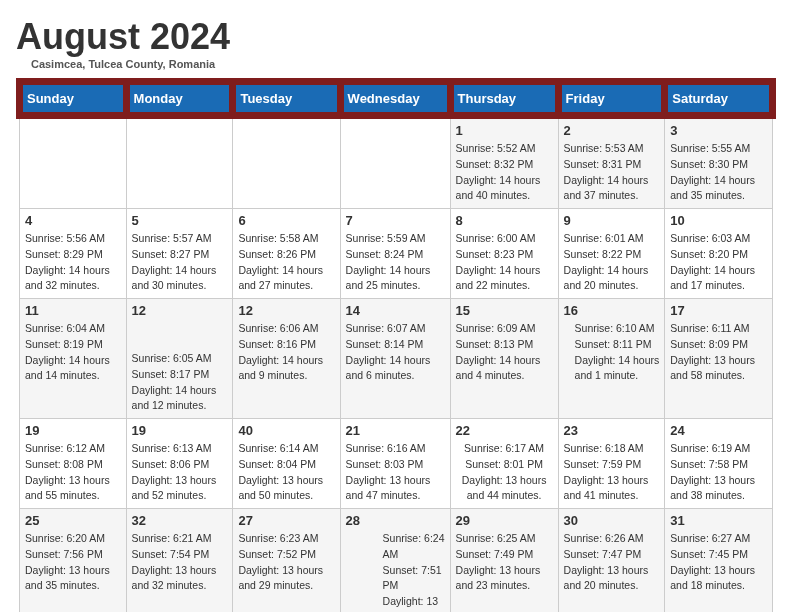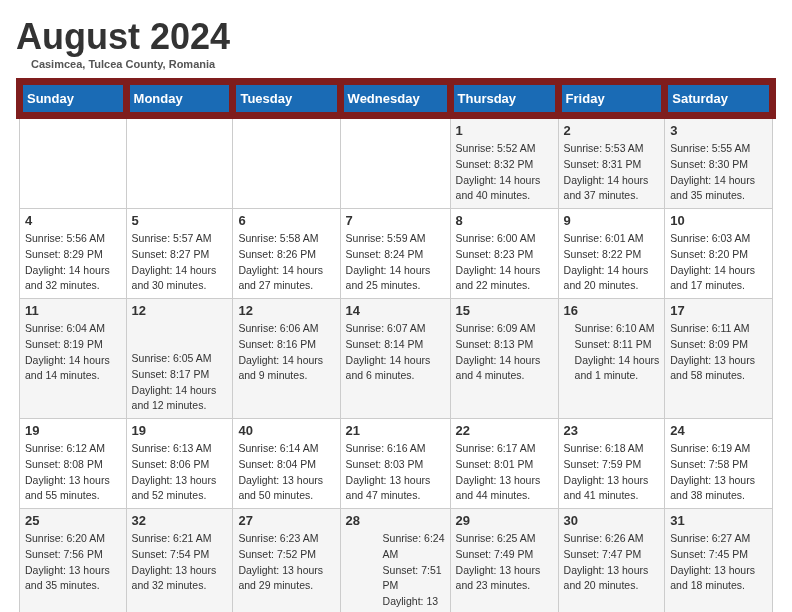--- a/index.html
+++ b/index.html
@@ -260,21 +260,21 @@
         </td>
         <td>
           <div class="day-number">21</div>
           <div class="day-info" style="white-space: pre-line;">Sunrise: 6:16 AM
 Sunset: 8:03 PM
 Daylight: 13 hours
 and 47 minutes.</div>
         </td>
         <td>
           <div class="day-number">22</div>
-          <div class="day-info" style="white-space: pre-line;">Sunrise: 6:17 AM
+          <div class="day-info" style="white-space: pre-line; text-align: center;">Sunrise: 6:17 AM
 Sunset: 8:01 PM
 Daylight: 13 hours
 and 44 minutes.</div>
         </td>
         <td>
           <div class="day-number">23</div>
           <div class="day-info" style="white-space: pre-line;">Sunrise: 6:18 AM
 Sunset: 7:59 PM
 Daylight: 13 hours
 and 41 minutes.</div>

